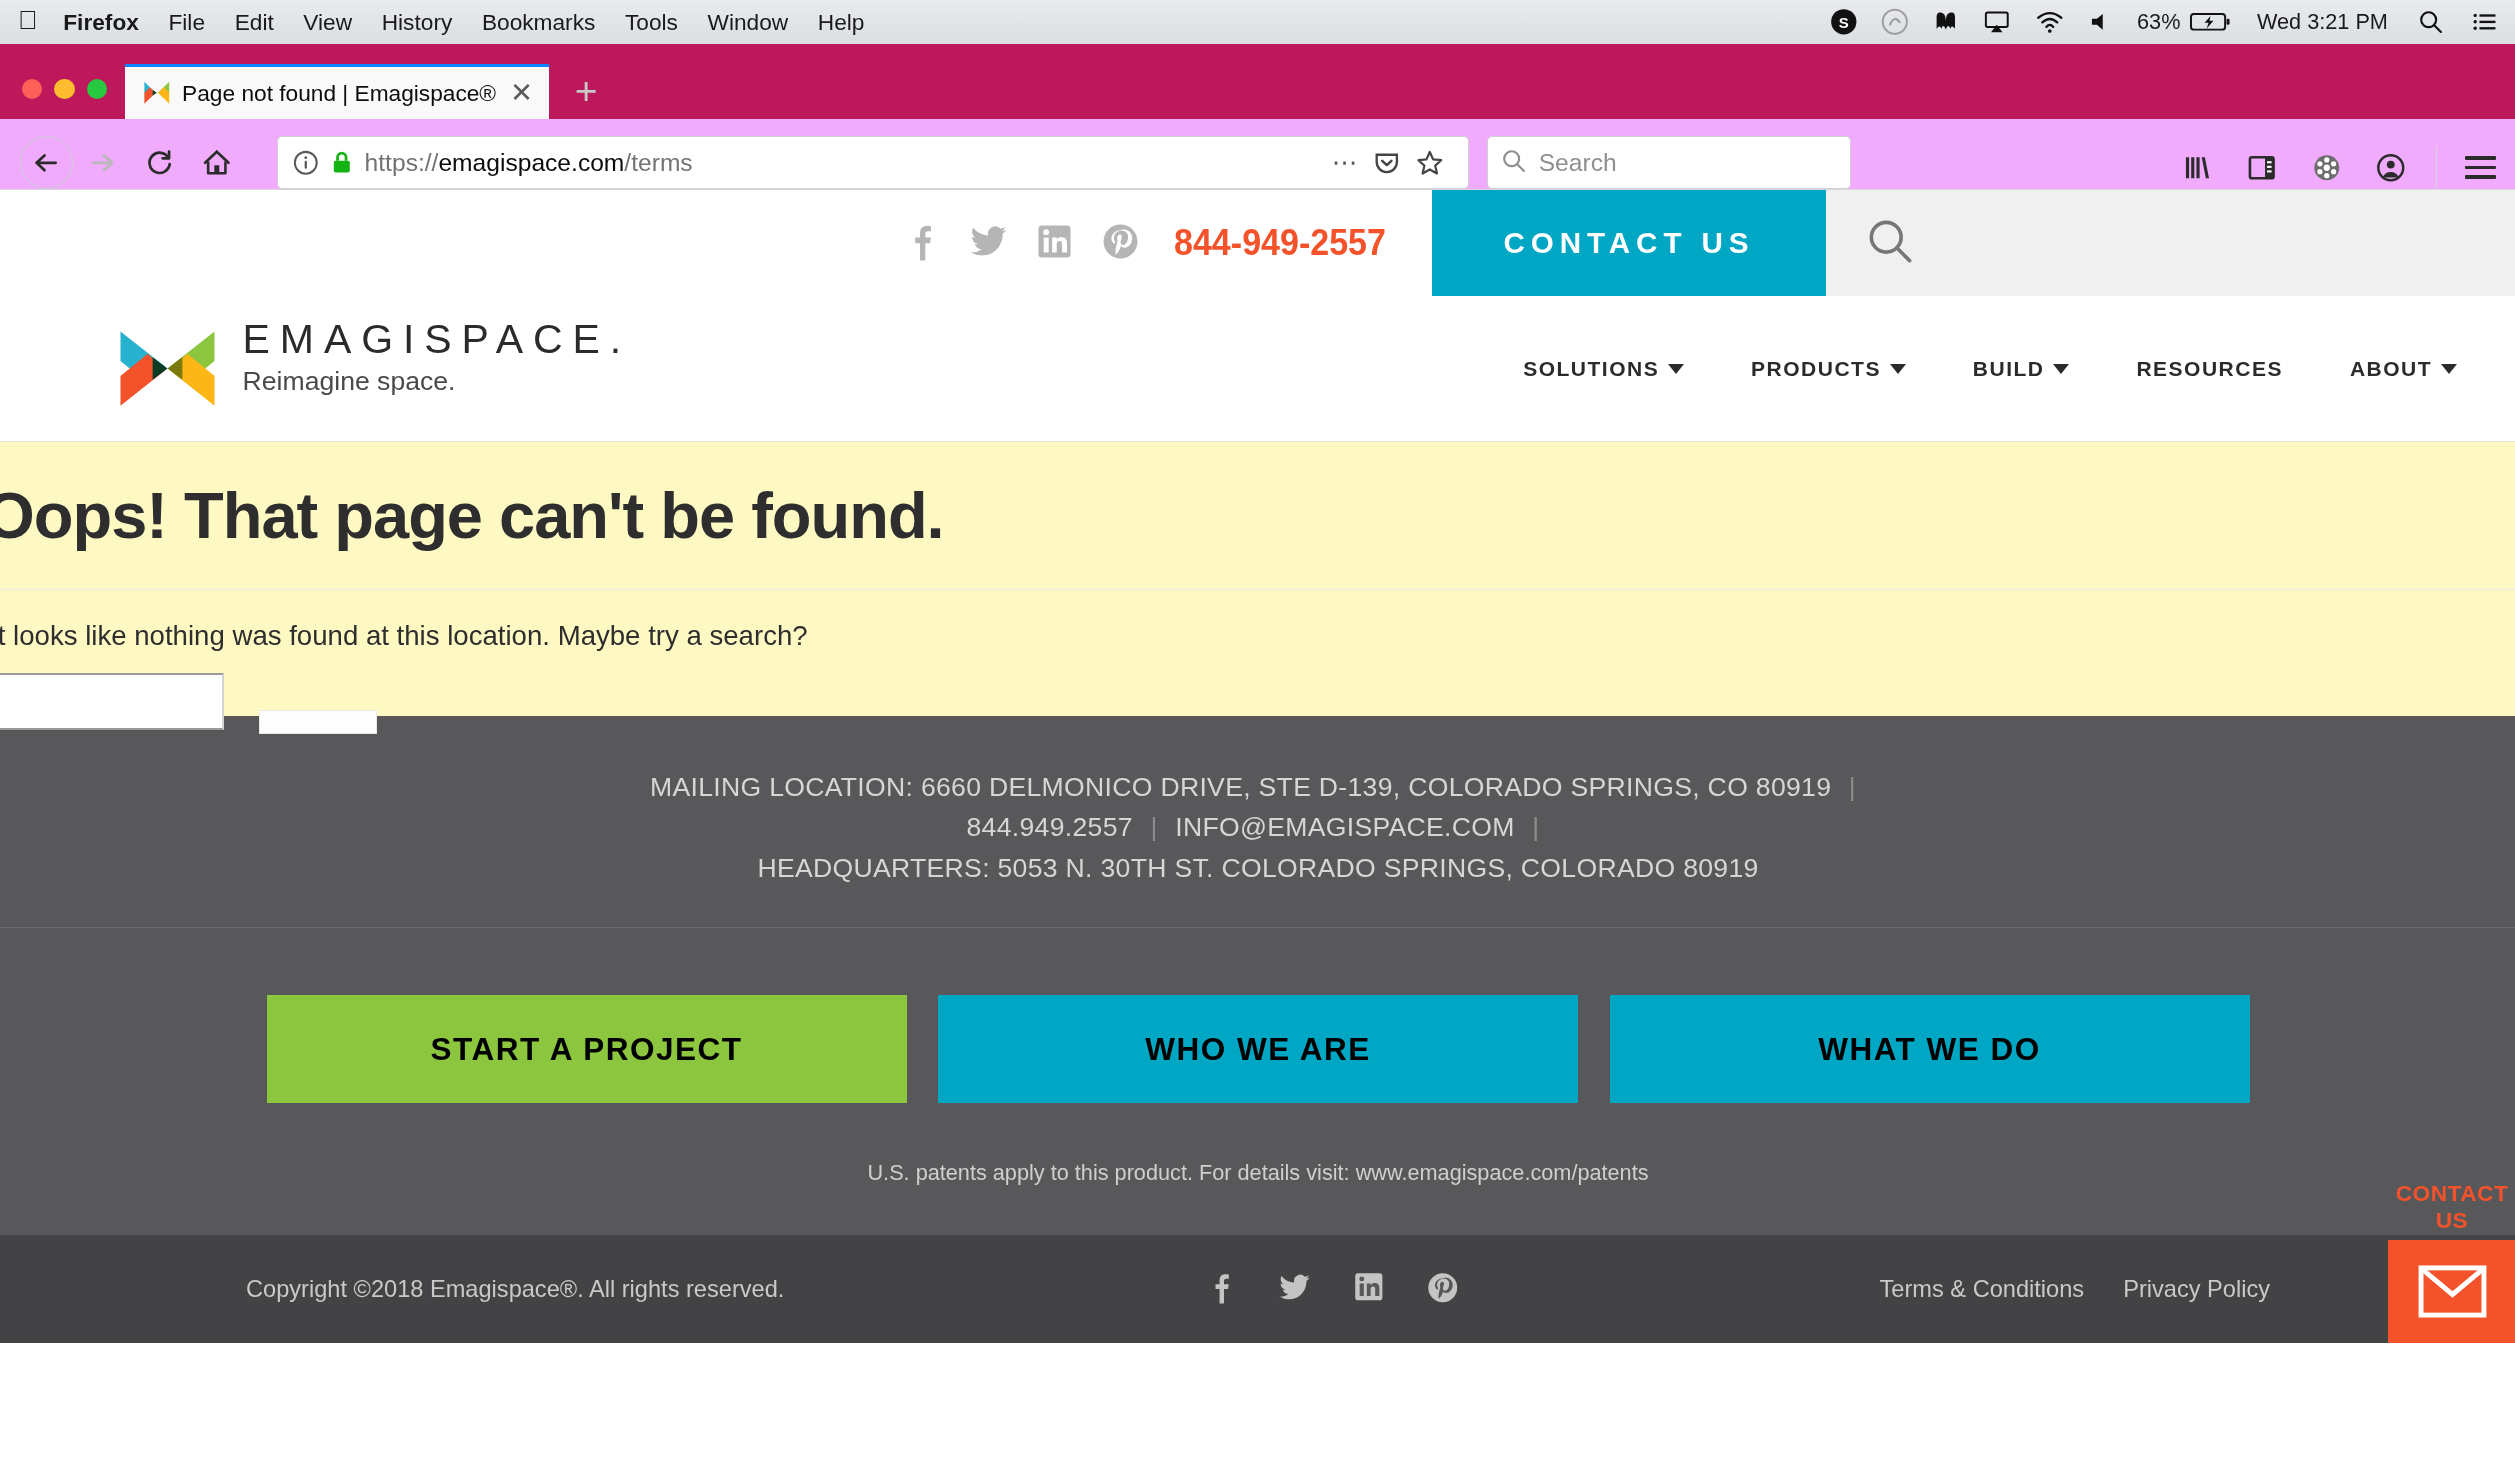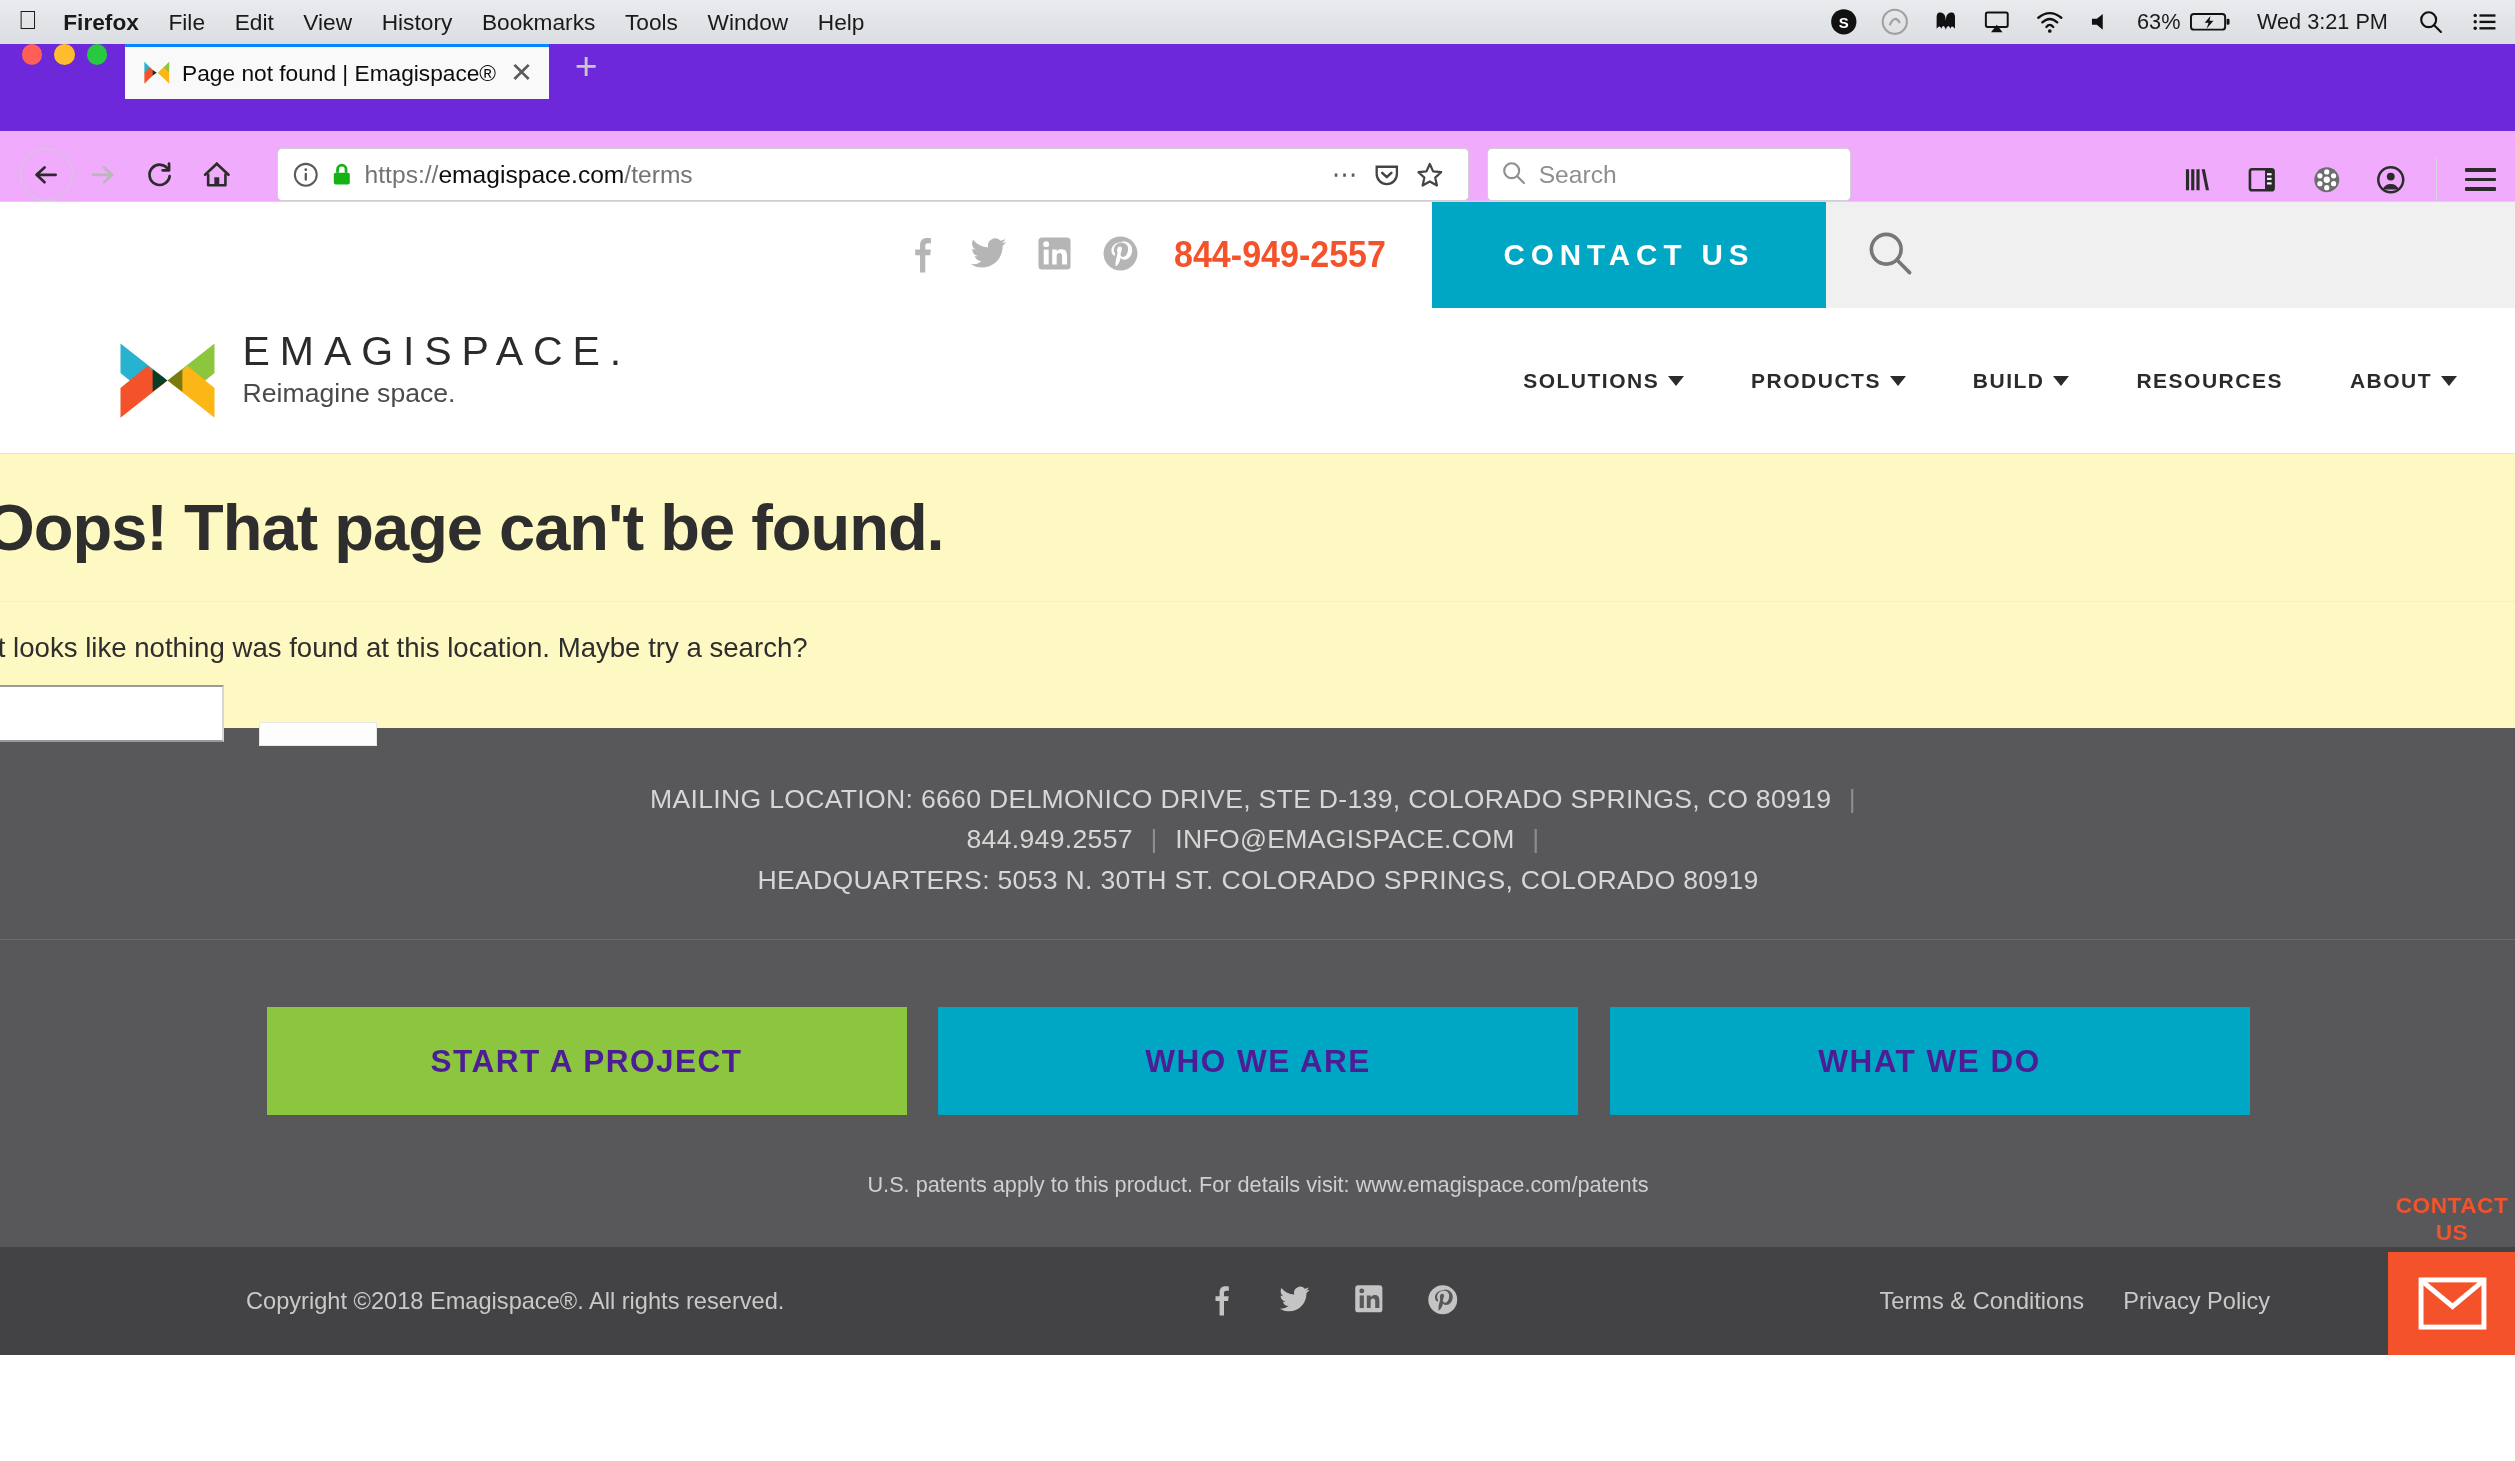--- a/index.html
+++ b/index.html
@@ -10,21 +10,21 @@
   .macbar{height:44px;background:linear-gradient(to bottom,#e9ebee,#dbdee2);
           display:flex;align-items:center;padding:0 17.7px;font-size:22.7px;color:#1a1a1a;}
   .macbar .apple{font-size:26.6px;margin-right:25.6px;line-height:1;position:relative;top:-2px;}
   .macbar .mitem{margin-right:29.6px;white-space:nowrap;}
   .macbar .mitem.bold{font-weight:bold;}
   .macbar .spacer{flex:1;}
   .macbar .ricon{margin-left:23.6px;display:flex;align-items:center;}
   .macbar .rtext{margin-left:25.6px;font-size:21.7px;white-space:nowrap;}
 
   
-  .tabstrip{height:87px;background:#6d28d9;display:flex;align-items:flex-start;}
+  .tabstrip{height:75px;background:#be185d;display:flex;align-items:flex-end;}
   .traffic{display:flex;align-items:center;gap:11.8px;padding:0 17.7px 19.7px 21.7px;}
   .dot{width:20.7px;height:20.7px;border-radius:50%;}
   .dot.r{background:#ff5f57;} .dot.y{background:#febc2e;} .dot.g{background:#28c840;}
   .tab{height:55px;background:#f9f9fa;border-top:3.9px solid #0a84ff;display:flex;
        align-items:center;padding:0 15.8px 0 17.7px;min-width:424px;max-width:424px;}
   .tab .favicon{width:27.6px;height:27.6px;margin-right:11.8px;flex:0 0 27.6px;position:relative;}
   .tab .title{font-size:22.7px;color:#0c0c0d;white-space:nowrap;overflow:hidden;
               text-overflow:ellipsis;flex:1;}
   .tab .tclose{font-size:27.6px;color:#5a5a5a;margin-left:13.8px;line-height:1;}
   .newtab{font-size:39px;color:#c8c8c8;margin-left:25.6px;margin-bottom:5.9px;font-weight:300;}
@@ -91,21 +91,21 @@
 
   
   .footer{background:#58585a;color:#d6d6d6;}
   .addr{text-align:center;padding:51px 0 39px;}
   .addr .line{font-size:26.6px;line-height:1.52;letter-spacing:0.3px;
               font-family:"Liberation Sans Narrow","Liberation Sans",sans-serif;}
   .addr .sep{color:#8d8d8f;margin:0 9.9px;}
   .divline{height:1px;background:#6a6a6c;}
   .ctas{display:flex;justify-content:center;gap:31.5px;padding:67px 0 0;}
   .cta{width:640px;height:108px;display:flex;align-items:center;justify-content:center;
-       color:#4c1d95;font-size:31.5px;letter-spacing:1.5px;
+       color:#000000;font-size:31.5px;letter-spacing:1.5px;
        font-family:"Liberation Sans Narrow","Liberation Sans",sans-serif;font-weight:600;text-align:center;}
   .cta.green{background:#8cc63e;} .cta.cyan{background:#00a7c4;}
   .patents{text-align:center;font-size:21.7px;color:#cfcfcf;padding:57px 0 49px;
            font-family:"Liberation Sans Narrow","Liberation Sans",sans-serif;}
   .botbar{background:#434345;height:108px;display:flex;align-items:center;padding:0 246px 0 246px;
           position:relative;}
   .copy{font-size:23.6px;color:#c9c9c9;
         font-family:"Liberation Sans Narrow","Liberation Sans",sans-serif;}
   .botsoc{display:flex;align-items:center;gap:43px;margin:0 auto;}
   .botlinks{display:flex;align-items:center;gap:39px;}

